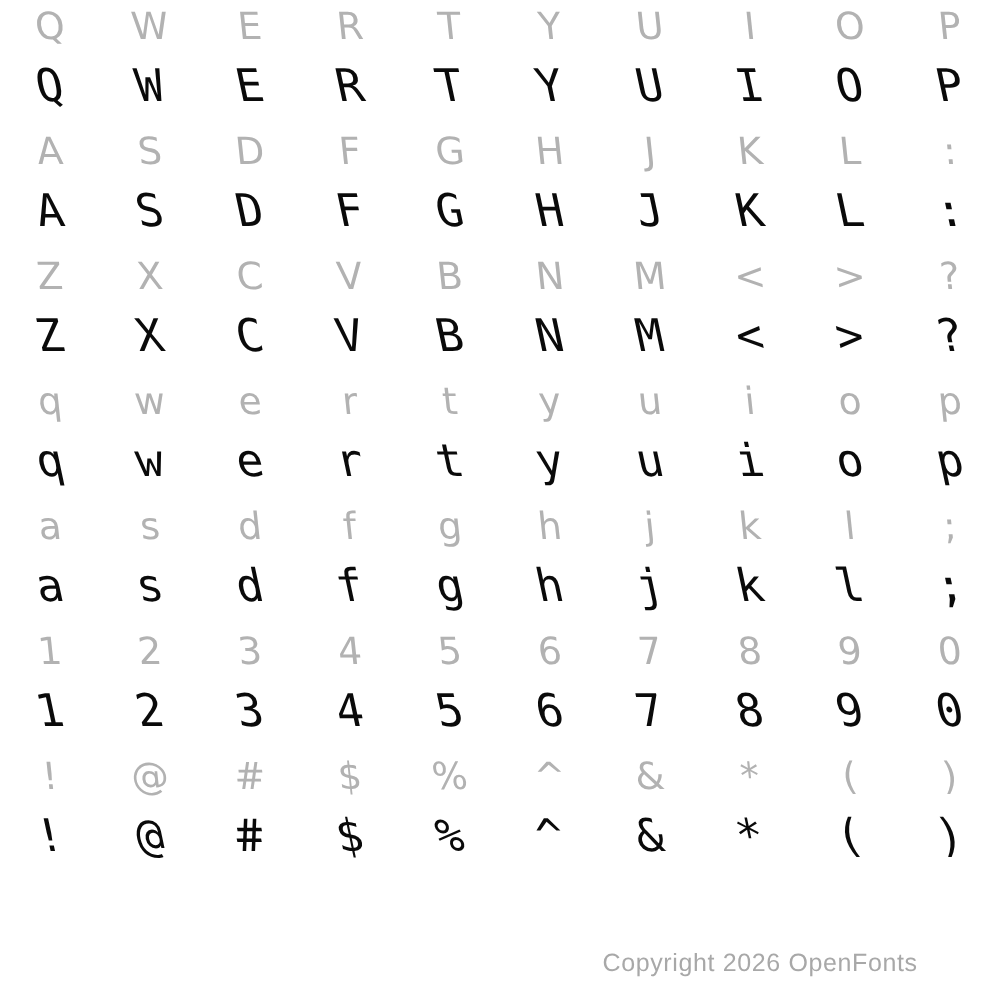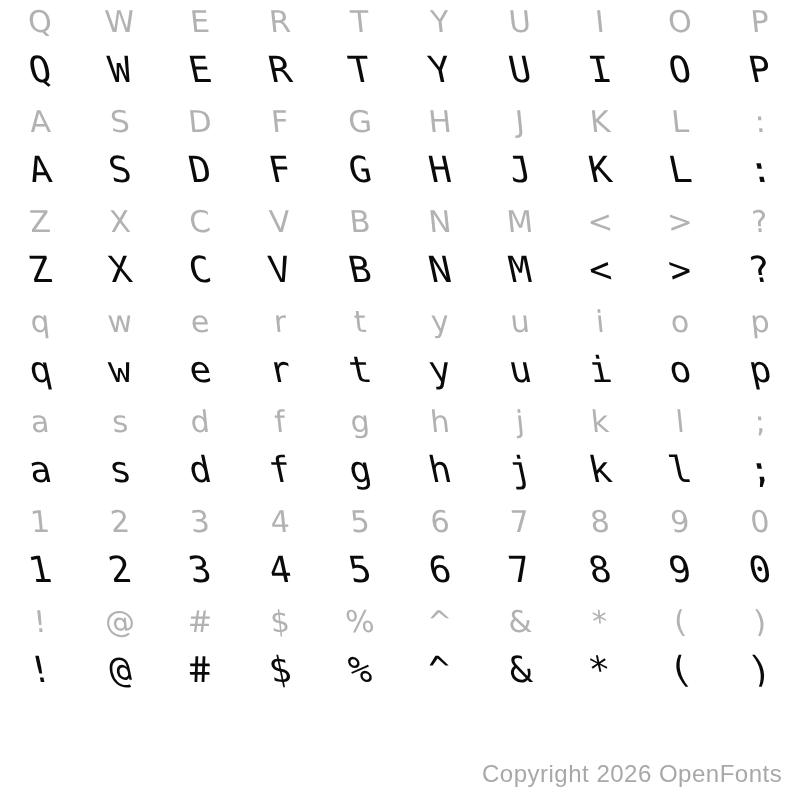--- a/index.html
+++ b/index.html
@@ -46,21 +46,21 @@
     font-size: 36px;
     color: var(--glyph-color, #0a0a0a);
     transform: skewX(12deg);
     top: -7px;
   }
   .watermark {
     position: absolute;
     top: 760px;
     left: 482px;
     font-family: "Liberation Sans", sans-serif;
-    font-size: 24px;
+    font-size: 20px;
     letter-spacing: 0.5px;
     color: var(--watermark-color, #a8a8a8);
   }
 </style>
 </head>
 <body>
 
 <div class="sheet">
   <div class="rows" id="rows">
       <div class="row-pair">

